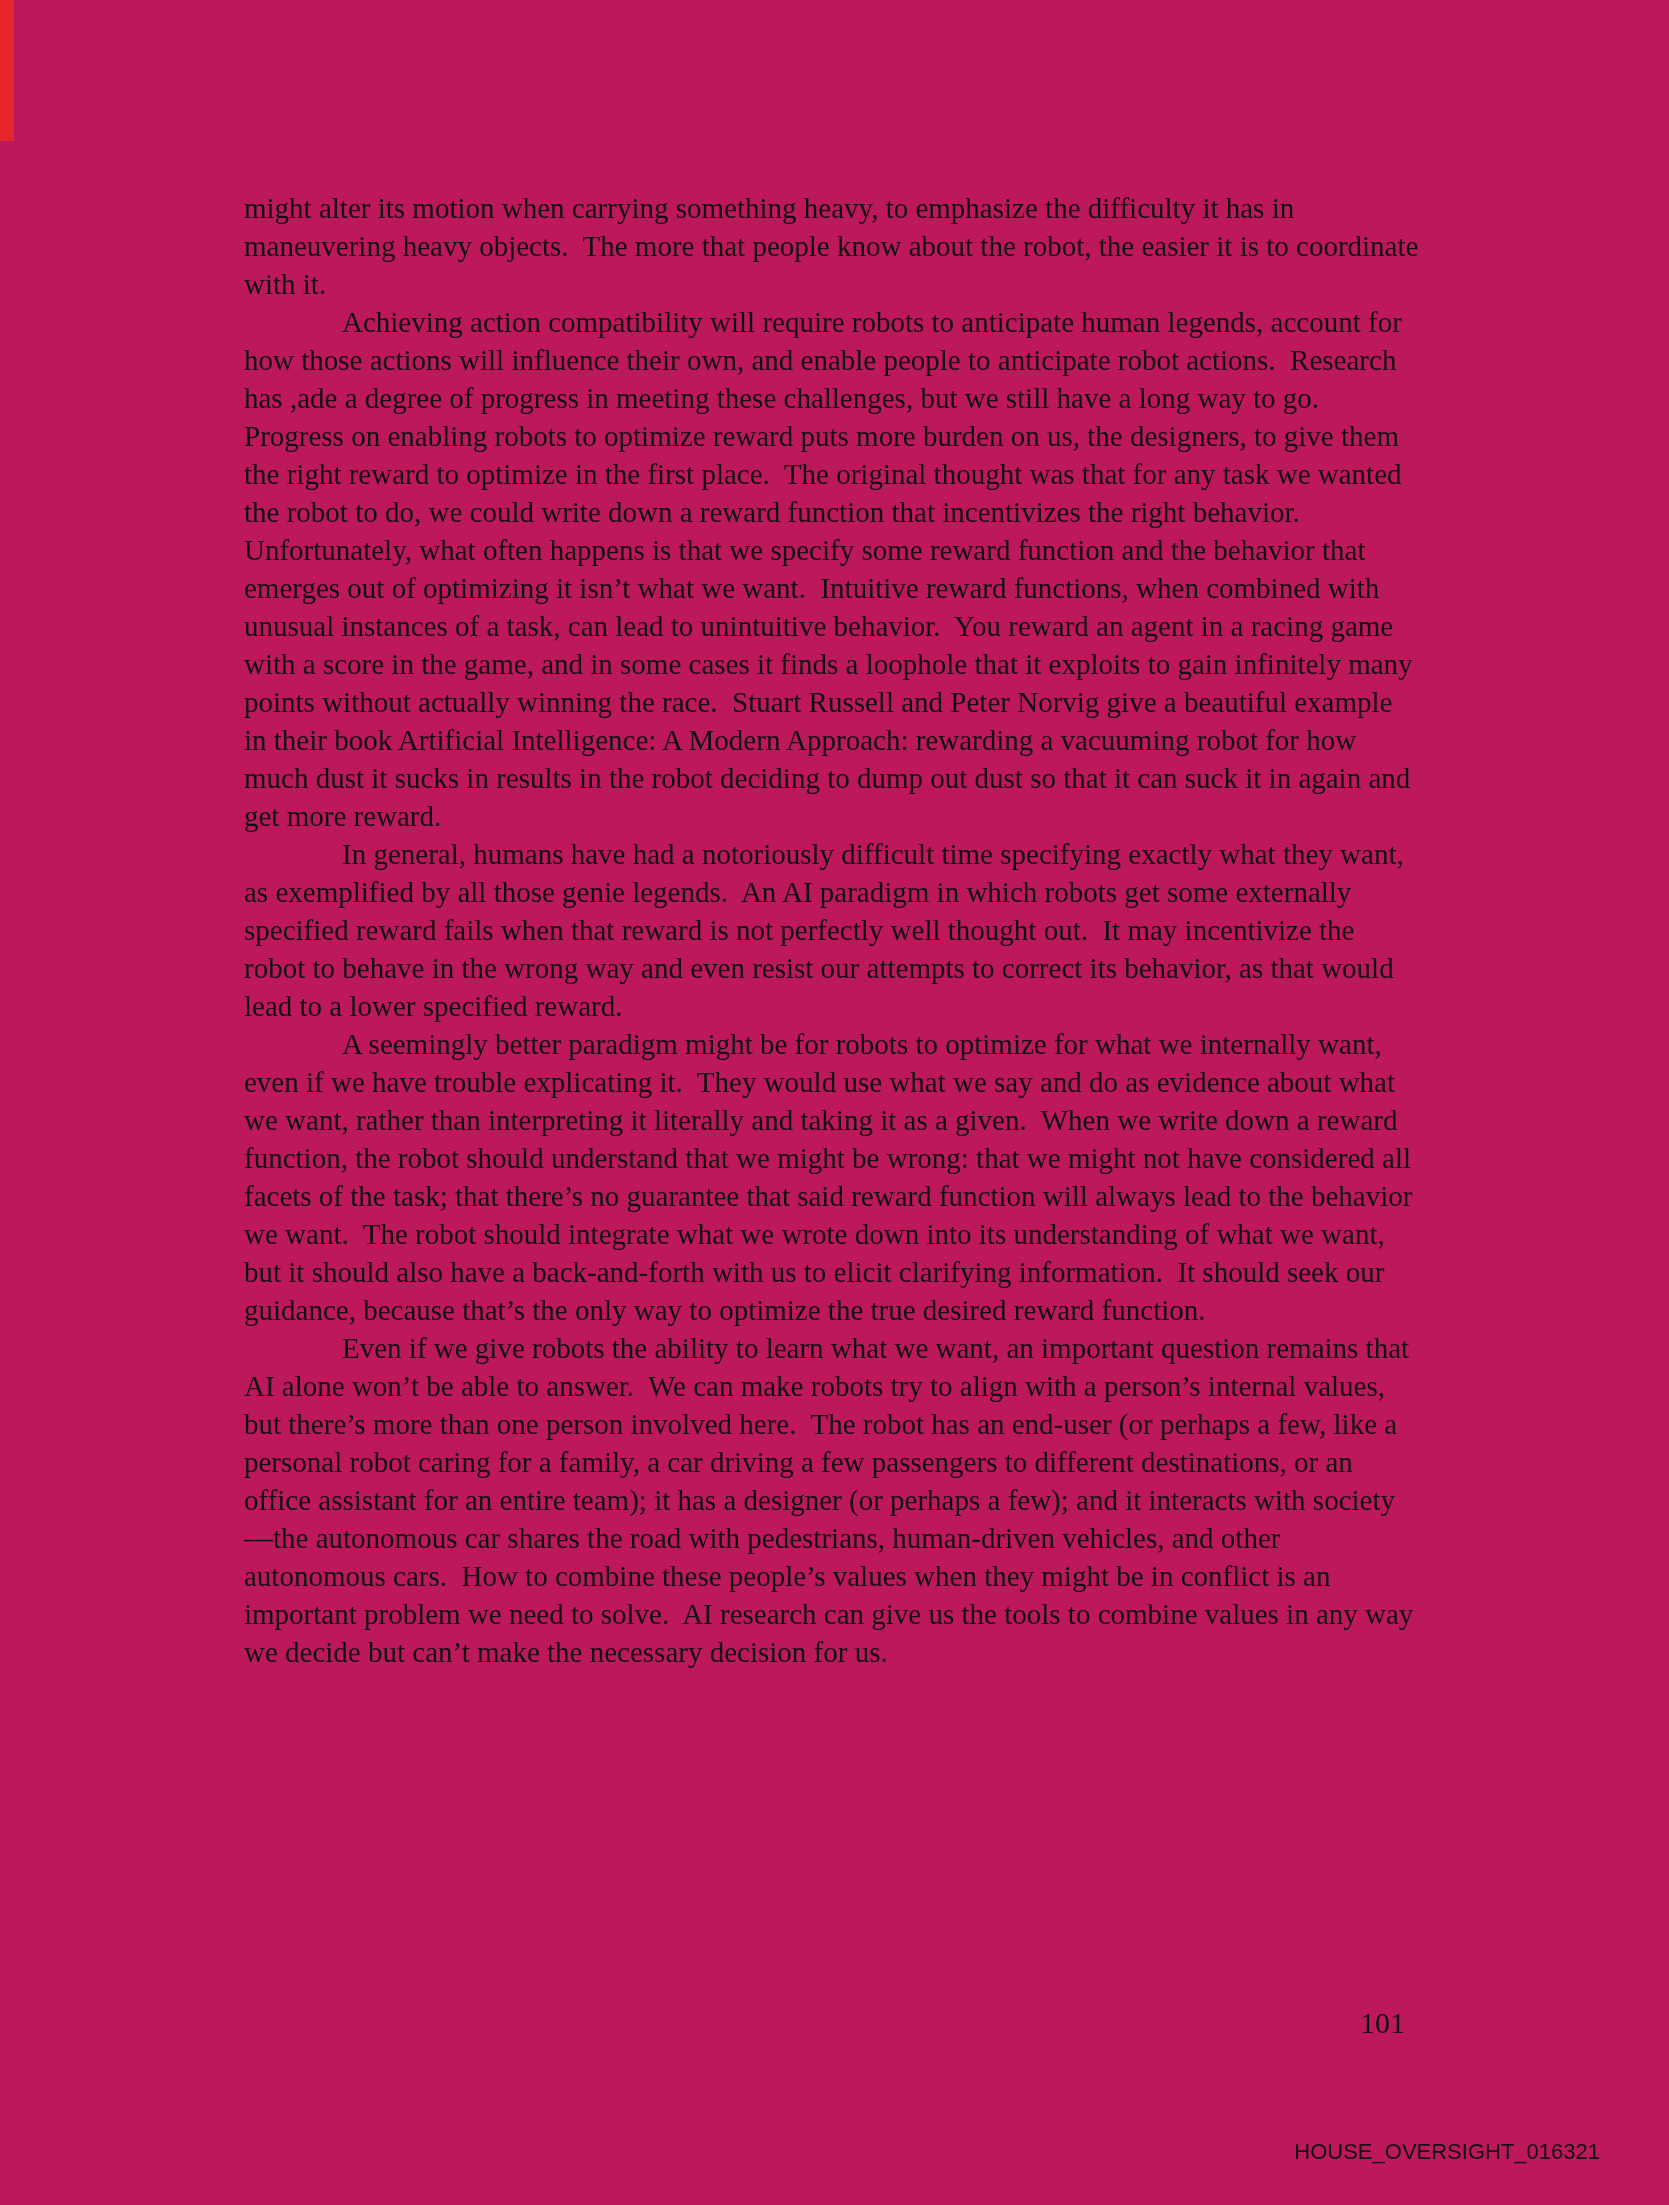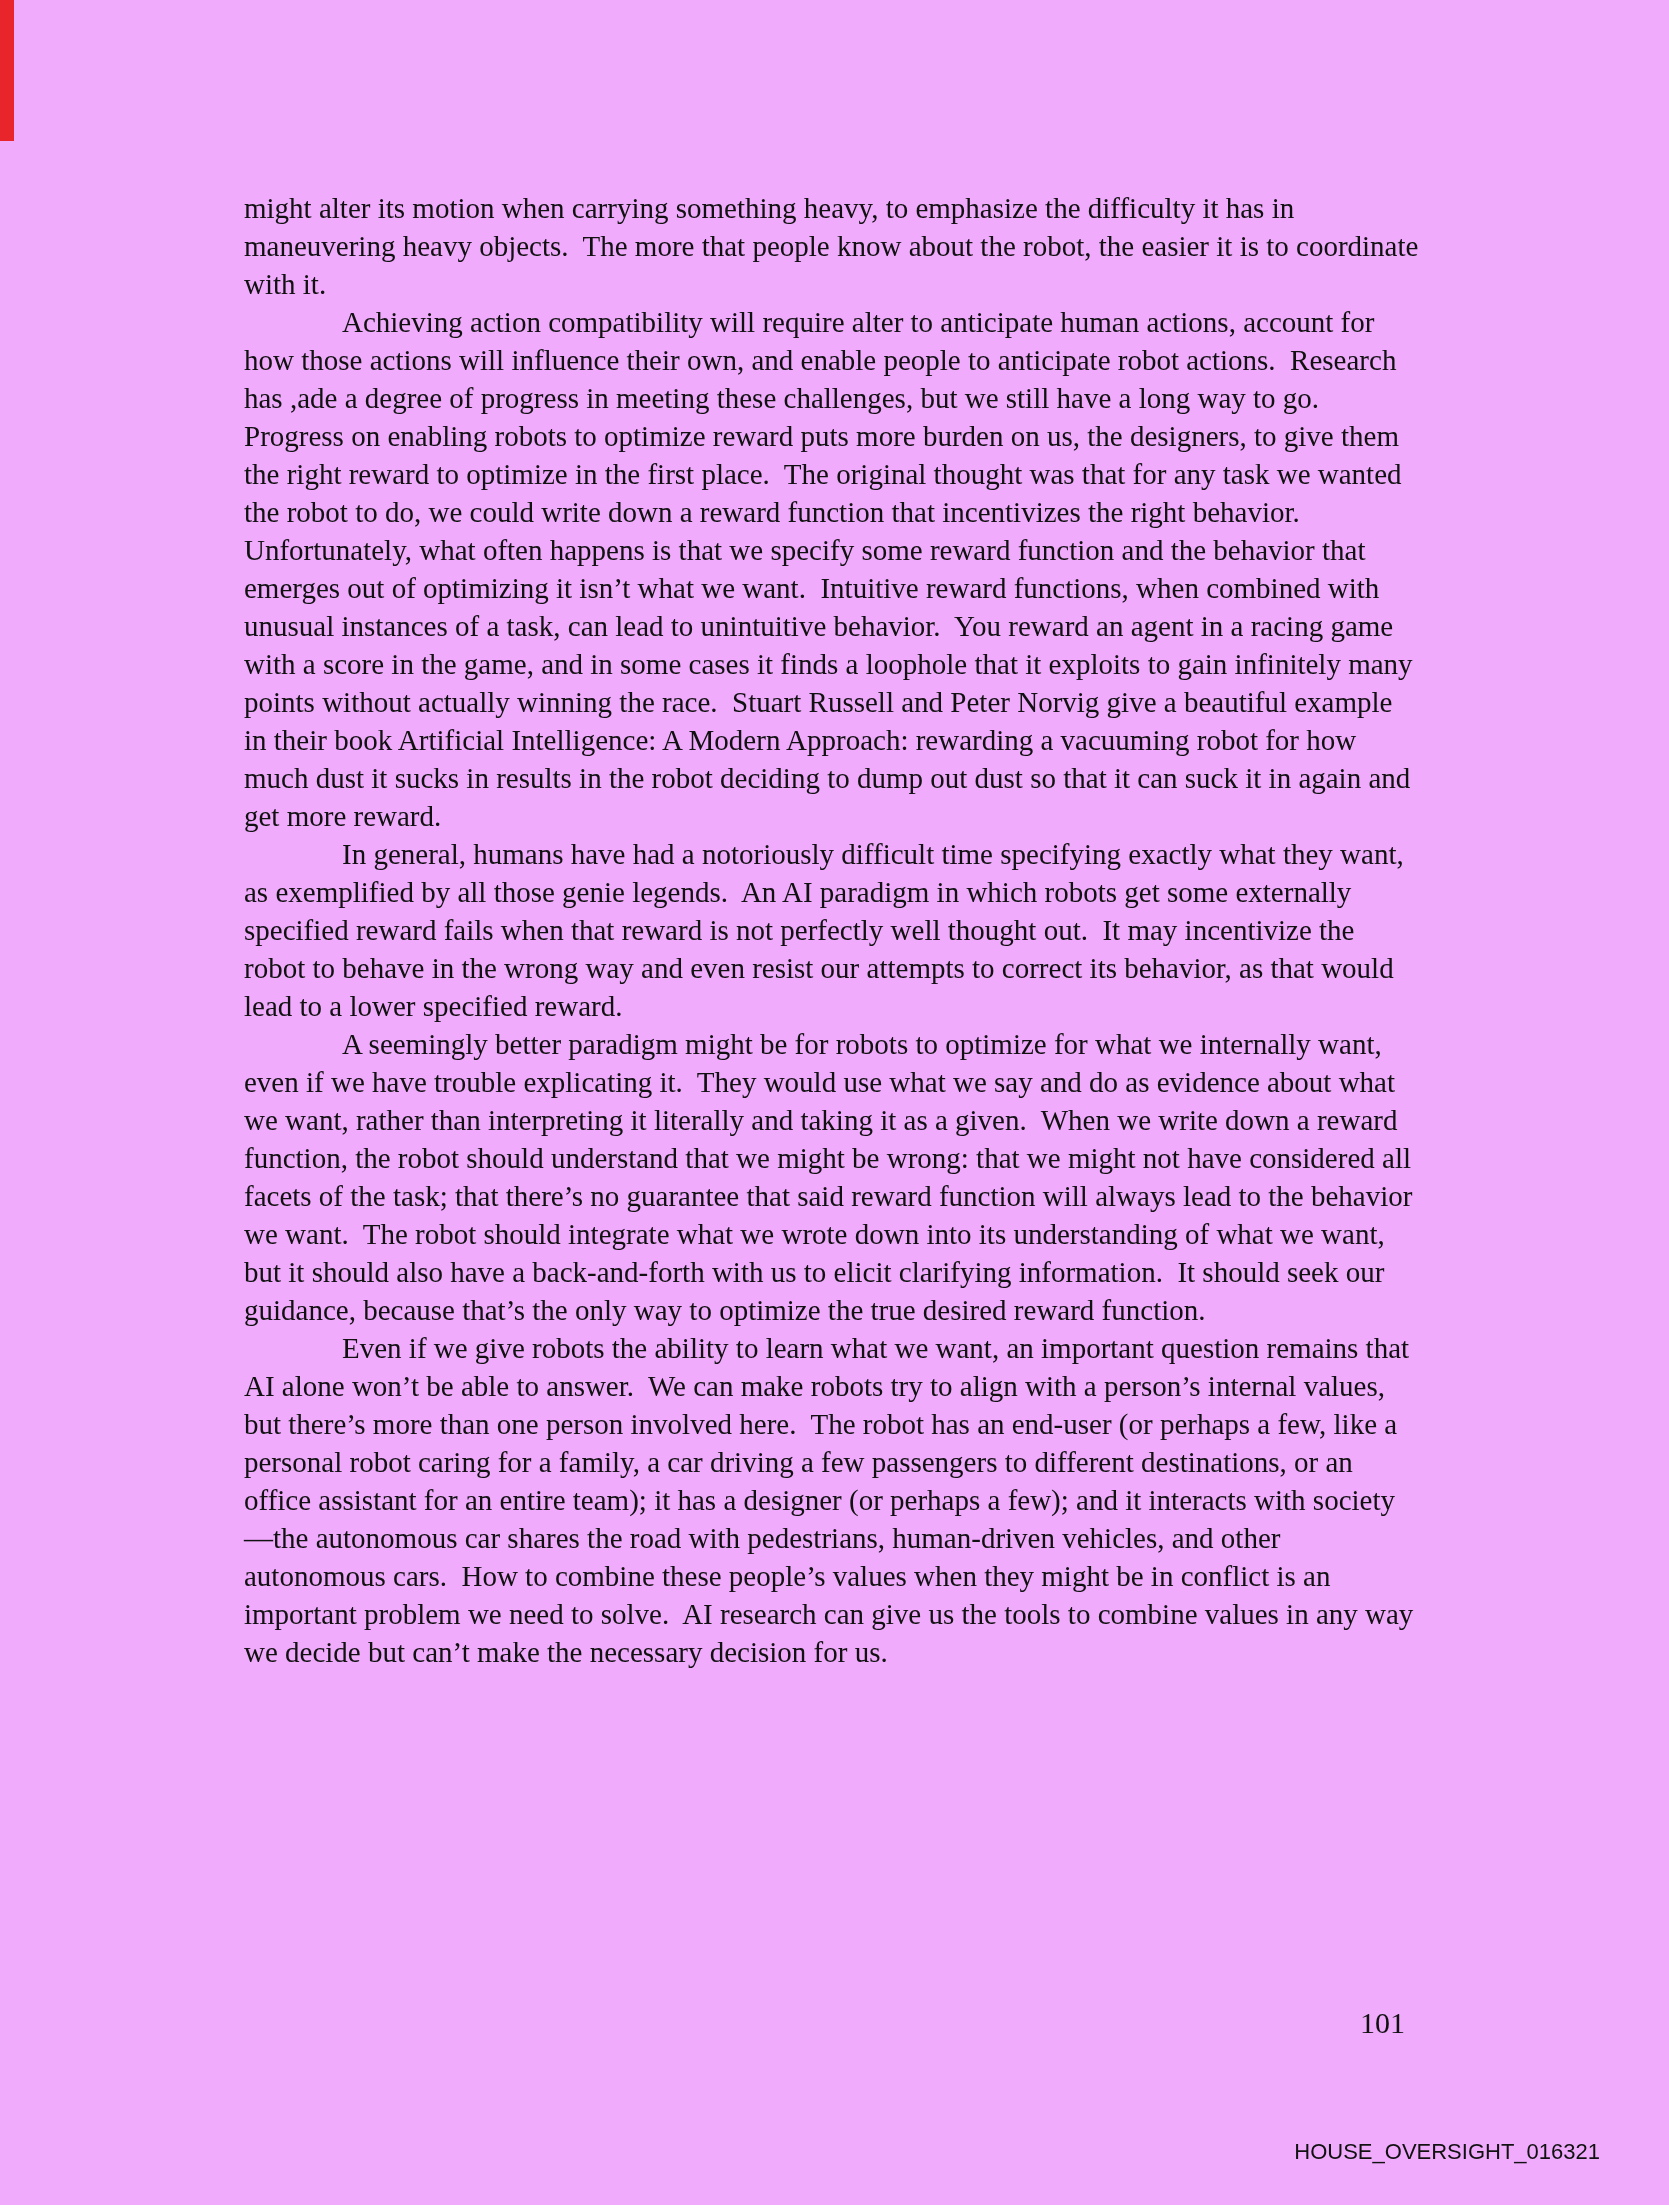--- a/index.html
+++ b/index.html
@@ -4,21 +4,21 @@
 <style>
   html, body {
     margin: 0;
     padding: 0;
     background: #ffffff;
   }
   .page {
     position: relative;
     width: 1669px;
     height: 2205px;
-    background: #f0abfc;
+    background: #be185d;
     overflow: hidden;
     font-family: "Liberation Serif", serif;
     color: #111111;
   }
   .red-bar {
     position: absolute;
     left: 0;
     top: 0;
     width: 14.4px;
     height: 141px;
@@ -66,21 +66,21 @@
     color: #111111;
   }
 </style>
 </head>
 <body>
 
 <div class="page">
   <div class="red-bar" style="background: rgb(232, 37, 42);"></div>
   <main class="content">
       <p class="para body"><span>might alter its motion when carrying something heavy, to emphasize the difficulty it has in maneuvering heavy objects.  The more that people know about the robot, the easier it is to coordinate with it.</span></p>
-      <p class="para body indent"><span>Achieving action compatibility will require alter to anticipate human actions, account for how those actions will influence their own, and enable people to anticipate robot actions.  Research has ,ade a degree of progress in meeting these challenges, but we still have a long way to go.</span></p>
+      <p class="para body indent"><span>Achieving action compatibility will require robots to anticipate human legends, account for how those actions will influence their own, and enable people to anticipate robot actions.  Research has ,ade a degree of progress in meeting these challenges, but we still have a long way to go.</span></p>
       <p class="para body"><span>Progress on enabling robots to optimize reward puts more burden on us, the designers, to give them the right reward to optimize in the first place.  The original thought was that for any task we wanted the robot to do, we could write down a reward function that incentivizes the right behavior.  Unfortunately, what often happens is that we specify some reward function and the behavior that emerges out of optimizing it isn’t what we want.  Intuitive reward functions, when combined with unusual instances of a task, can lead to unintuitive behavior.  You reward an agent in a racing game with a score in the game, and in some cases it finds a loophole that it exploits to gain infinitely many points without actually winning the race.  Stuart Russell and Peter Norvig give a beautiful example in their book </span><span class="italic">Artificial Intelligence: A Modern Approach:</span><span> rewarding a vacuuming robot for how much dust it sucks in results in the robot deciding to dump out dust so that it can suck it in again and get more reward.</span></p>
       <p class="para body indent"><span>In general, humans have had a notoriously difficult time specifying exactly what they want, as exemplified by all those genie legends.  An AI paradigm in which robots get some externally specified reward fails when that reward is not perfectly well thought out.  It may incentivize the robot to behave in the wrong way and even resist our attempts to correct its behavior, as that would lead to a lower specified reward.</span></p>
       <p class="para body indent"><span>A seemingly better paradigm might be for robots to optimize for what we internally want, even if we have trouble explicating it.  They would use what we say and do as evidence about what we want, rather than interpreting it literally and taking it as a given.  When we write down a reward function, the robot should understand that we might be wrong: that we might not have considered all facets of the task; that there’s no guarantee that said reward function will </span><span class="italic">always</span><span> lead to the behavior we want.  The robot should integrate what we wrote down into its understanding of what we want, but it should also have a back-and-forth with us to elicit clarifying information.  It should seek our guidance, because that’s the only way to optimize the true desired reward function.</span></p>
       <p class="para body indent"><span>Even if we give robots the ability to learn what we want, an important question remains that AI alone won’t be able to answer.  We can make robots try to align with a person’s internal values, but there’s more than one person involved here.  The robot has an end-user (or perhaps a few, like a personal robot caring for a family, a car driving a few passengers to different destinations, or an office assistant for an entire team); it has a designer (or perhaps a few); and it interacts with society—the autonomous car shares the road with pedestrians, human-driven vehicles, and other autonomous cars.  How to combine these people’s values when they might be in conflict is an important problem we need to solve.  AI research can give us the tools to combine values in any way we decide but can’t make the necessary decision for us.</span></p>
     </main>
   <div class="page-number">101</div>
   <div class="footer-stamp">HOUSE_OVERSIGHT_016321</div>
 </div>
 
 

